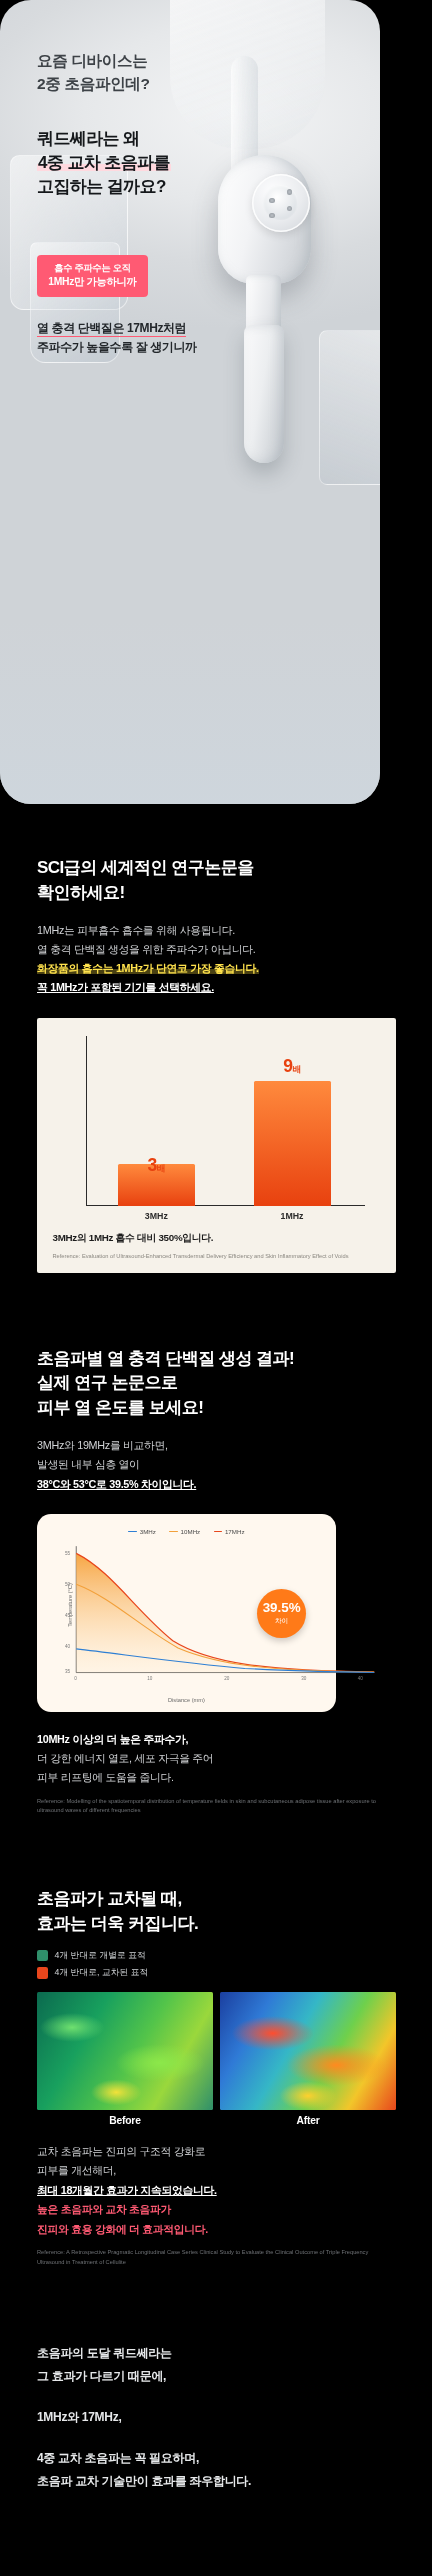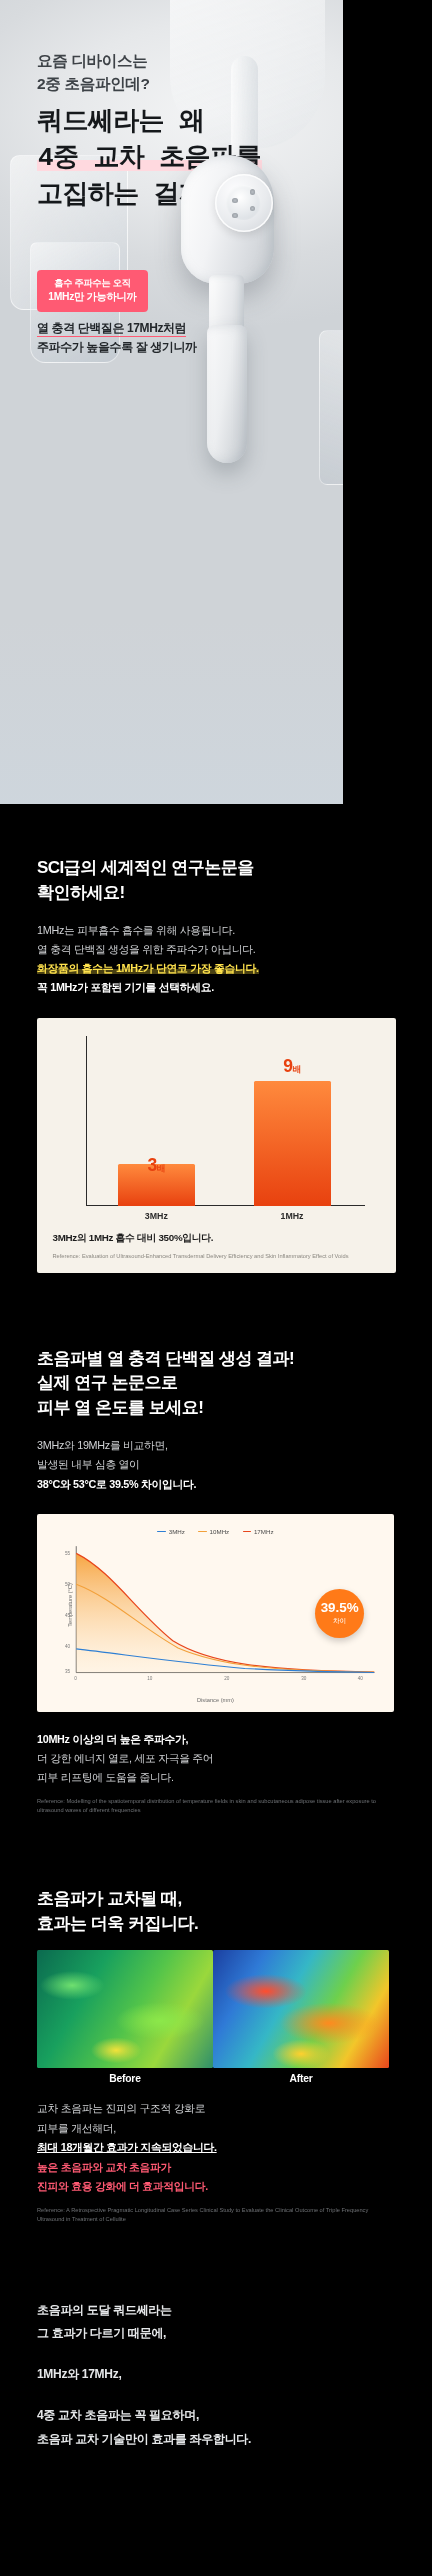--- a/index.html
+++ b/index.html
@@ -9,26 +9,27 @@
     background: #000;
     font-family: "Liberation Sans", sans-serif;
     -webkit-font-smoothing: antialiased;
   }
   body { width: 433px; }
   .page { width: 433px; position: relative; overflow: hidden; }
 
   
   .hero {
     position: relative;
-    width: 343px;
+    width: 380px;
     height: 804px;
     background:
       radial-gradient(ellipse 361px 216px at 62% 14%, #f3f4f5 0%, #e6e8ea 42%, #d8dbde 70%, #cfd3d7 100%),
       linear-gradient(180deg,#eceef0 0%, #e3e6e9 55%, #d9dde1 100%);
     overflow: hidden;
+    border-radius: 31px;
   }
   
   .hero .faucet {
     position: absolute; top: -20.6px; left: 170px; width: 155px; height: 170px;
     background: linear-gradient(160deg, rgba(255,255,255,.85), rgba(205,212,218,.2));
     border-radius: 0 0 72px 72px;
     filter: blur(0.6px);
     opacity: .85;
   }
   .hero .faucet:after{
@@ -58,24 +59,23 @@
     position:absolute; left:0; bottom:0; width:433px; height:185px;
     background: linear-gradient(180deg, rgba(222,228,233,.0), rgba(206,214,221,.9));
   }
 
   .hero .copy { position: absolute; left: 37px; top: 49px; z-index: 5; }
   .q-sub {
     font-size: 15.5px; line-height: 1.5; color: #3d4247; font-weight: 700;
     letter-spacing: -0.3px;
   }
   .q-title {
-    margin-top: 8px;
-    font-size: 26px; line-height: 1.42; color: #15181b; font-weight: 800;
+    margin-top: 31px;
+    font-size: 17px; line-height: 1.42; color: #15181b; font-weight: 800;
     letter-spacing: -0.6px;
-    font-family: Liberation Mono, monospace;
   }
   .q-title .hl {
     background: linear-gradient(transparent 58%, #ffd9df 58%, #ffd9df 94%, transparent 94%);
     padding: 0 1px;
   }
   .pill-wrap { margin-top: 29px; }
   .pill {
     display: inline-block;
     background: #ff5a73; color: #fff;
     font-size: 10.3px; font-weight: 700; letter-spacing: -0.3px;
@@ -134,21 +134,21 @@
   .sec-sci {
     position: relative; width: 419px; background: #000; padding: 52px 37px 33px;
   }
   .h2 {
     font-size: 17px; font-weight: 800; line-height: 1.45; color: #fff; letter-spacing: -0.5px;
   }
   .body-txt {
     margin-top: 15.5px; font-size: 10.8px; line-height: 1.78; color: #d2d4d7;
     font-weight: 500; letter-spacing: -0.3px;
   }
-  .body-txt .hlw { color:#fff; font-weight: 700; }
+  .body-txt .hlw { color:#fff; font-weight: 700; text-decoration: underline; }
   .body-txt .hly {
     background: linear-gradient(transparent 60%, #4a4112 60%);
     color:#ffe24d; font-weight:700;
   }
   .chart-card {
     margin-top: 20.6px; width: 359px; background: #f6f2ea;
     border-radius: 2.1px; padding: 17.5px 15.5px 11.3px; position: relative;
   }
   .chart-area { position: relative; height: 170px; }
   .bars {
@@ -179,21 +179,21 @@
   .chart-cap {
     margin-top: 11.3px; font-size: 9.8px; font-weight: 800; color: #1b1b1b; letter-spacing:-0.3px;
   }
   .chart-ref {
     margin-top: 7.2px; font-size: 5.7px; line-height: 1.6; color: #8a8780;
   }
 
   
   .sec-heat { position: relative; width: 433px; background:#000; padding: 41px 37px 31px; }
   .line-chart-card {
-    margin-top: 20.6px; width: 357px; background:#fff8ef; border-radius: 2px;
+    margin-top: 20.6px; width: 299px; background:#fff8ef; border-radius: 14px;
     padding: 13.4px 12.4px 9.3px; position: relative;
   }
   .legend { display:flex; gap: 13.4px; justify-content:center; margin-bottom: 5.2px; }
   .legend div { font-size: 6.2px; color:#4a4a4a; display:flex; align-items:center; gap:3.1px; }
   .legend i { width:8.2px; height:1.5px; display:inline-block; border-radius:1px; }
   .lc { position: relative; height: 155px; }
   .lc svg { display:block; }
   .badge-circle {
     position:absolute; right: 17.5px; top: 49px; width: 49px; height: 49px; border-radius: 50%;
     background: #ff7a18; color:#fff; display:flex; flex-direction:column;
@@ -213,21 +213,21 @@
   .heat-foot .hlw { color:#fff; font-weight:700; }
 
   
   .sec-thermo { position: relative; width: 433px; background:#000; padding: 41px 37px 31px; }
   .key-list { margin-top: 13.4px; }
   .key-row { display:flex; align-items:center; gap: 6.2px; margin-bottom: 5.2px; }
   .key-chip {
     width: 11.3px; height: 11.3px; border-radius: 2.1px;
   }
   .key-row span { font-size: 8.8px; color:#cfd2d5; }
-  .thermo-wrap { display:flex; gap: 0; margin-top: 13.4px; }
+  .thermo-wrap { display:flex; gap: 0; margin-top: 13.4px; justify-content: space-between; }
   .thermo {
     width: 176px; height: 118px; border-radius: 1.5px; position: relative; overflow: hidden;
   }
   .th-before {
     background:
       radial-gradient(ellipse 46px 20.6px at 20% 30%, #6fe06f 0%, rgba(0,0,0,0) 70%),
       radial-gradient(ellipse 62px 26px at 70% 60%, #8ce84a 0%, rgba(0,0,0,0) 72%),
       radial-gradient(ellipse 36px 18.5px at 45% 85%, #f2e23a 0%, rgba(0,0,0,0) 70%),
       linear-gradient(120deg,#0b6a4f 0%, #18a05e 30%, #53c44a 55%, #9ad83c 75%, #2f8f6a 100%);
   }
@@ -417,20 +417,30 @@
     </div>
     <div class="ref-small">Reference: Modelling of the spatiotemporal distribution of temperature fields in skin and subcutaneous adipose tissue after exposure to ultrasound waves of different frequencies</div>
   </section>
 
   <section class="sec-thermo">
     <h2 class="h2">
       <div>초음파가 교차될 때,</div>
       <div>효과는 더욱 커집니다.</div>
     </h2>
 
+    <div class="key-list">
+      <div class="key-row">
+        <div class="key-chip" style="background:#2f8f6a"></div>
+        <span>4개 반대로 개별로 표적</span>
+      </div>
+      <div class="key-row">
+        <div class="key-chip" style="background:#e8461c"></div>
+        <span>4개 반대로, 교차된 표적</span>
+      </div>
+    </div>
 
     <div class="thermo-wrap">
       <div>
         <div class="thermo th-before"></div>
         <div class="th-label">Before</div>
       </div>
       <div>
         <div class="thermo th-after"></div>
         <div class="th-label">After</div>
       </div>

